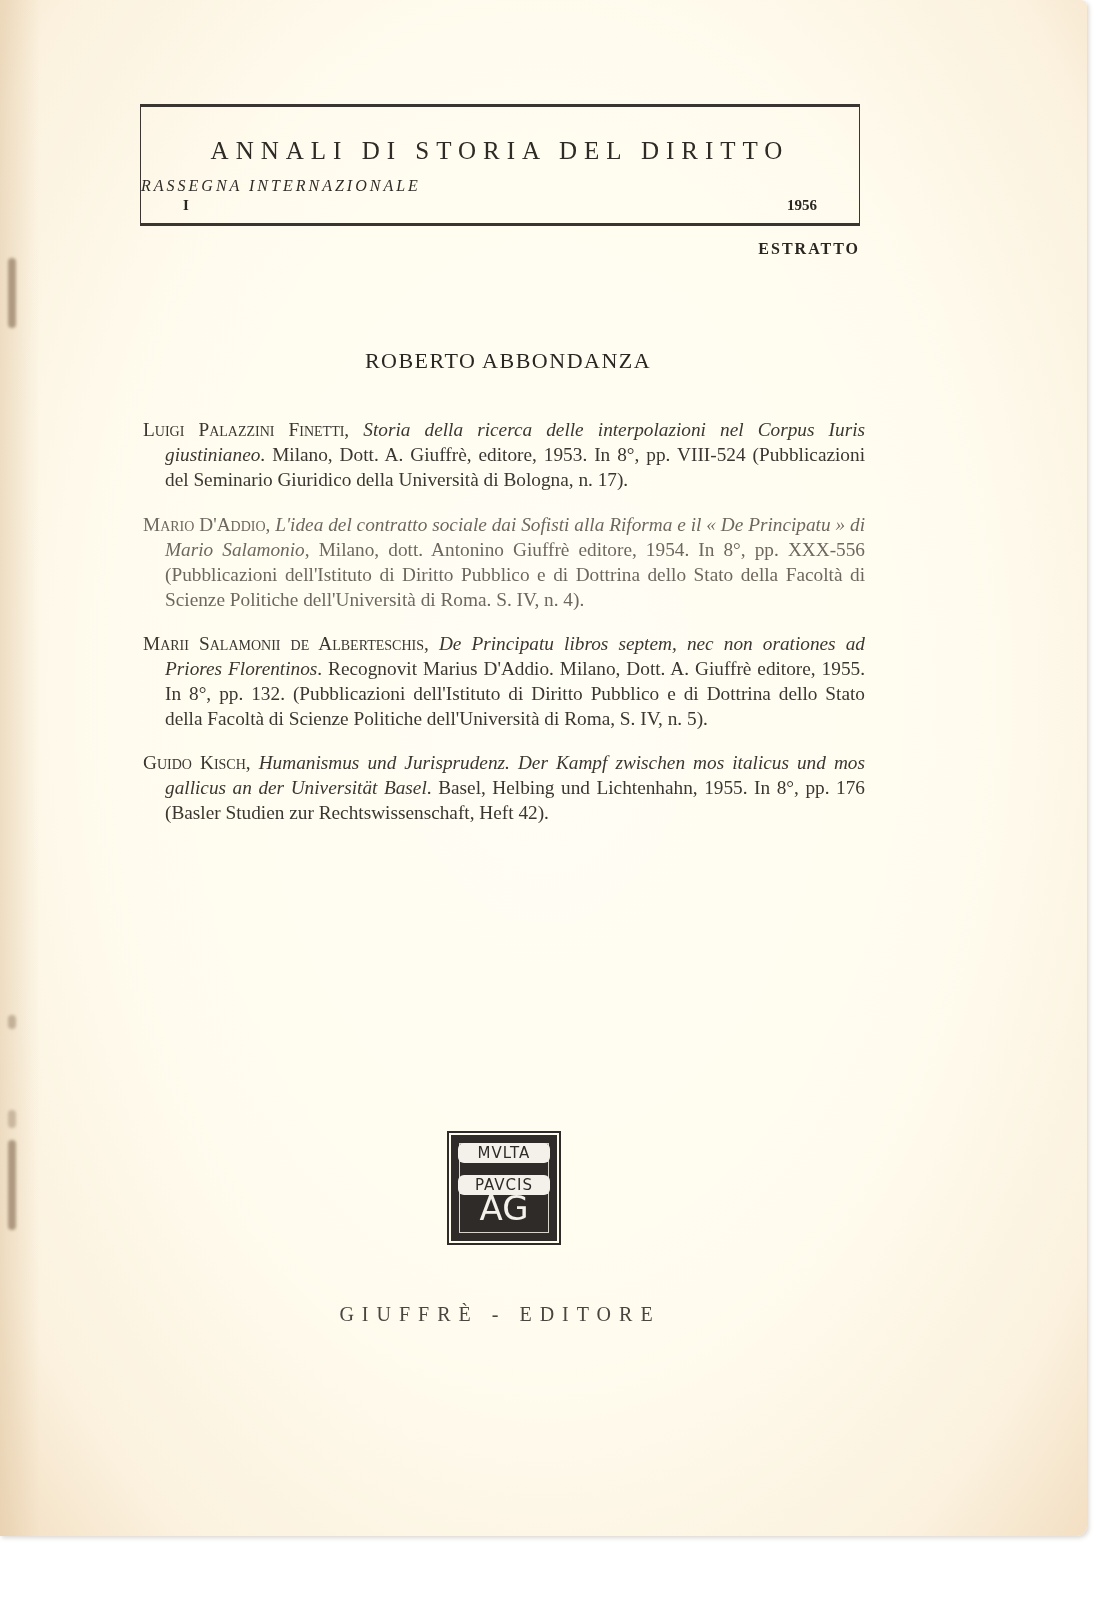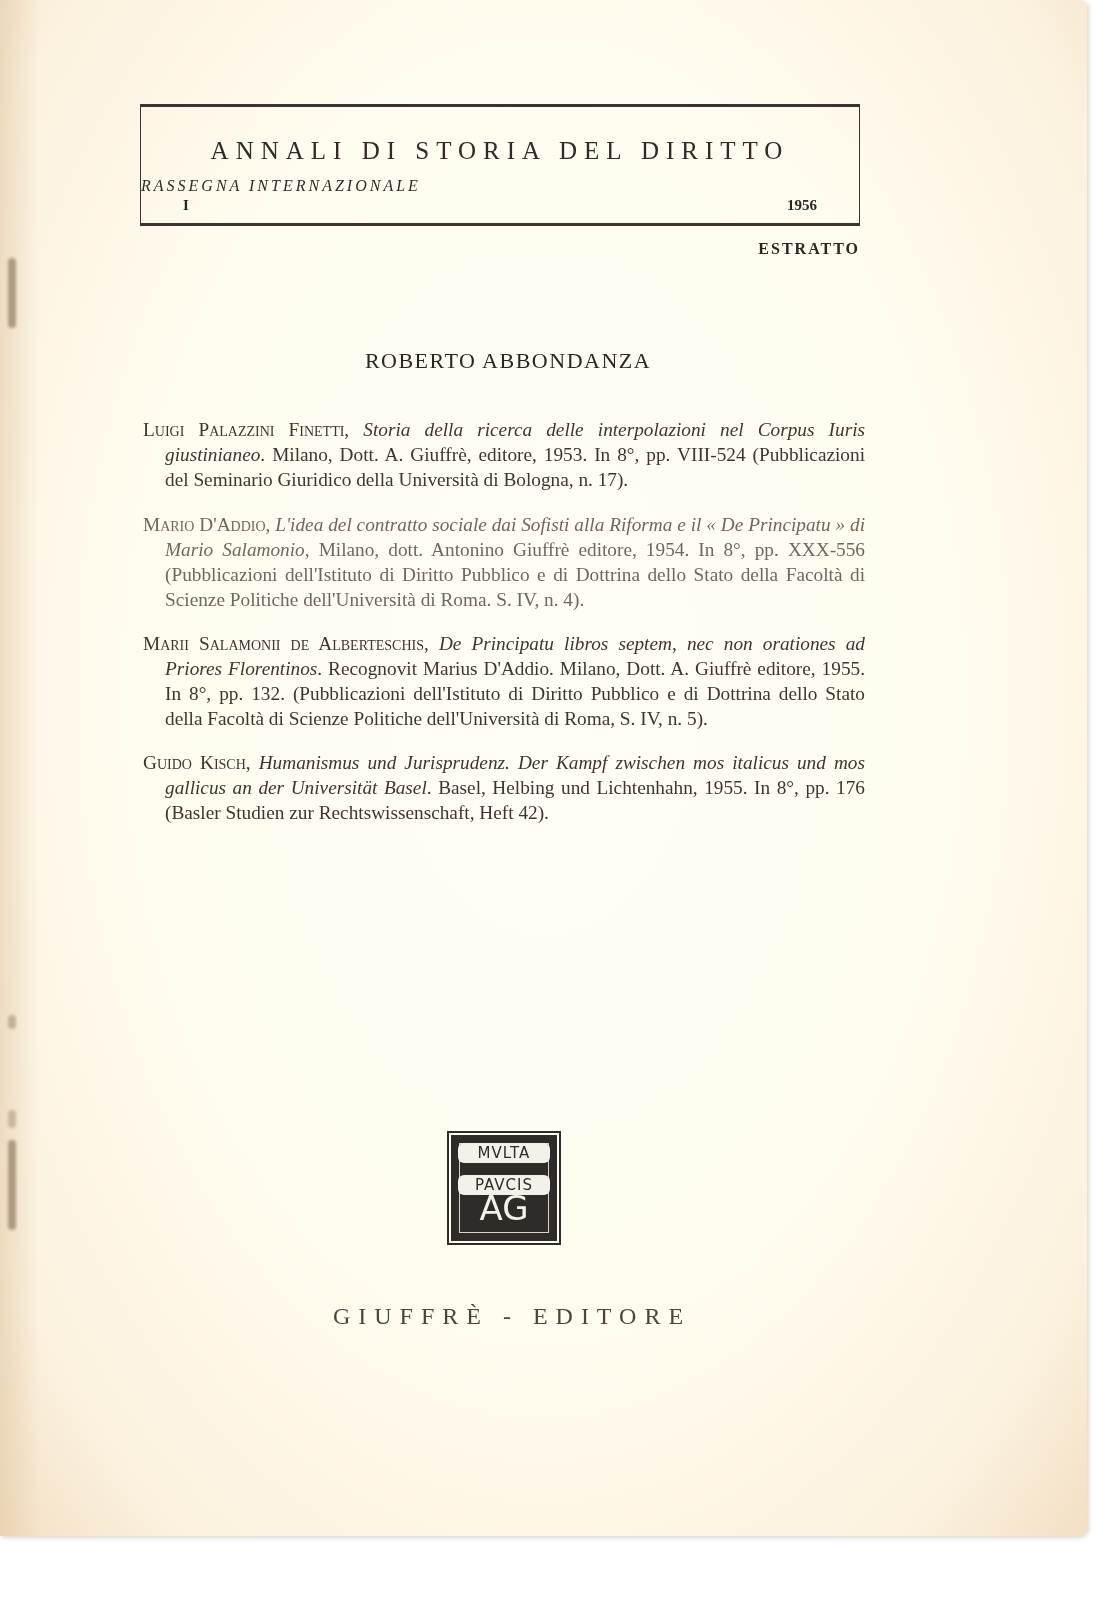--- a/index.html
+++ b/index.html
@@ -170,24 +170,23 @@
     font-family: "DejaVu Sans", sans-serif;
     font-size: 34px;
     line-height: 40px;
   }
   .publisher {
     position: absolute;
     left: 0;
     width: 1000px;
     top: 1303px;
     text-align: center;
-    font-size: 24px;
+    font-size: 20px;
     letter-spacing: 8px;
     color: #4a4540;
-    padding-left: 12px;
   }
 </style>
 </head>
 <body>
 
 <div class="page">
 
   <div class="stain" style="top:258px;height:70px;"></div>
   <div class="stain" style="top:1015px;height:14px;opacity:0.7;"></div>
   <div class="stain" style="top:1110px;height:18px;opacity:0.6;"></div>

